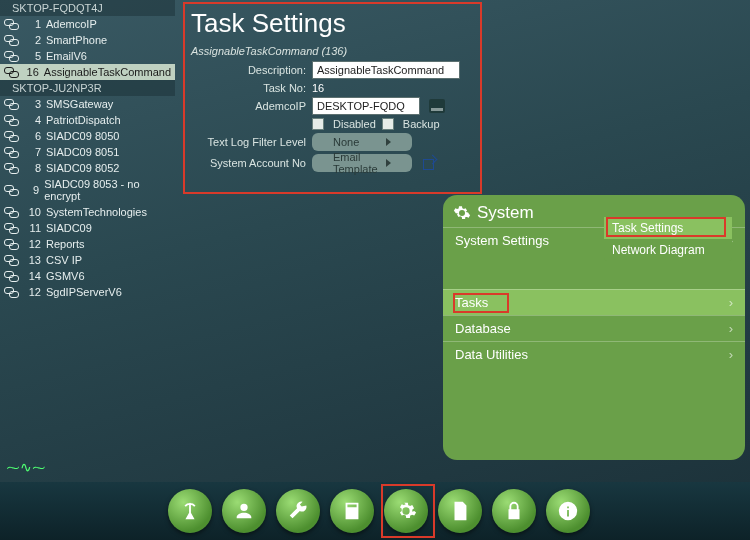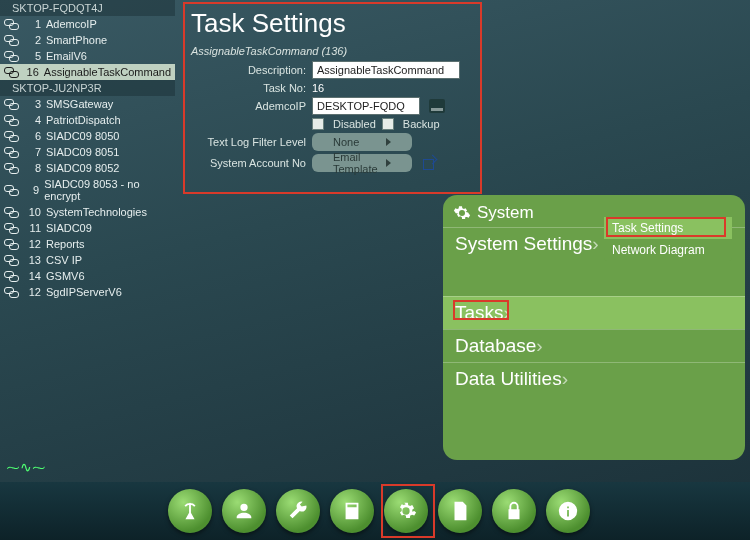--- a/index.html
+++ b/index.html
@@ -67,23 +67,23 @@
   .flyout {
     position: absolute; right: 5px; top: 195px; width: 302px; height: 265px;
     background: #6aa049; border-radius: 14px; color:#fff;
     display:flex; flex-direction:column;
   }
   .fly-head { display:flex; align-items:center; gap:6px; padding:8px 10px 4px; font-size:17px; }
   .gear-white{width:18px;height:18px;display:flex;align-items:center;justify-content:center;}
   .gear-white svg{width:18px;height:18px;}
   .fly-list{display:flex;flex-direction:column;}
   .fly-item{
-    display:flex;align-items:center;
+    display:flex;align-items:center;justify-content:space-between;
     padding:5px 12px;border-top:1px solid rgba(255,255,255,0.25);
-    font-size:19px;position:relative;
+    font-size:13px;position:relative;
   }
   .fly-item.active{background:#8ac160;margin-top:36px;}
   .fly-item .chev{color:rgba(255,255,255,0.6);}
   .fly-item .box-red{position:absolute;left:10px;top:3px;width:56px;height:20px;border:2px solid #d93a2a;}
   
   .submenu{
     position:absolute; left: 604px; top:217px;
     width:128px; background:#6aa049; color:#fff; border-radius:3px;
     overflow:visible;
   }

